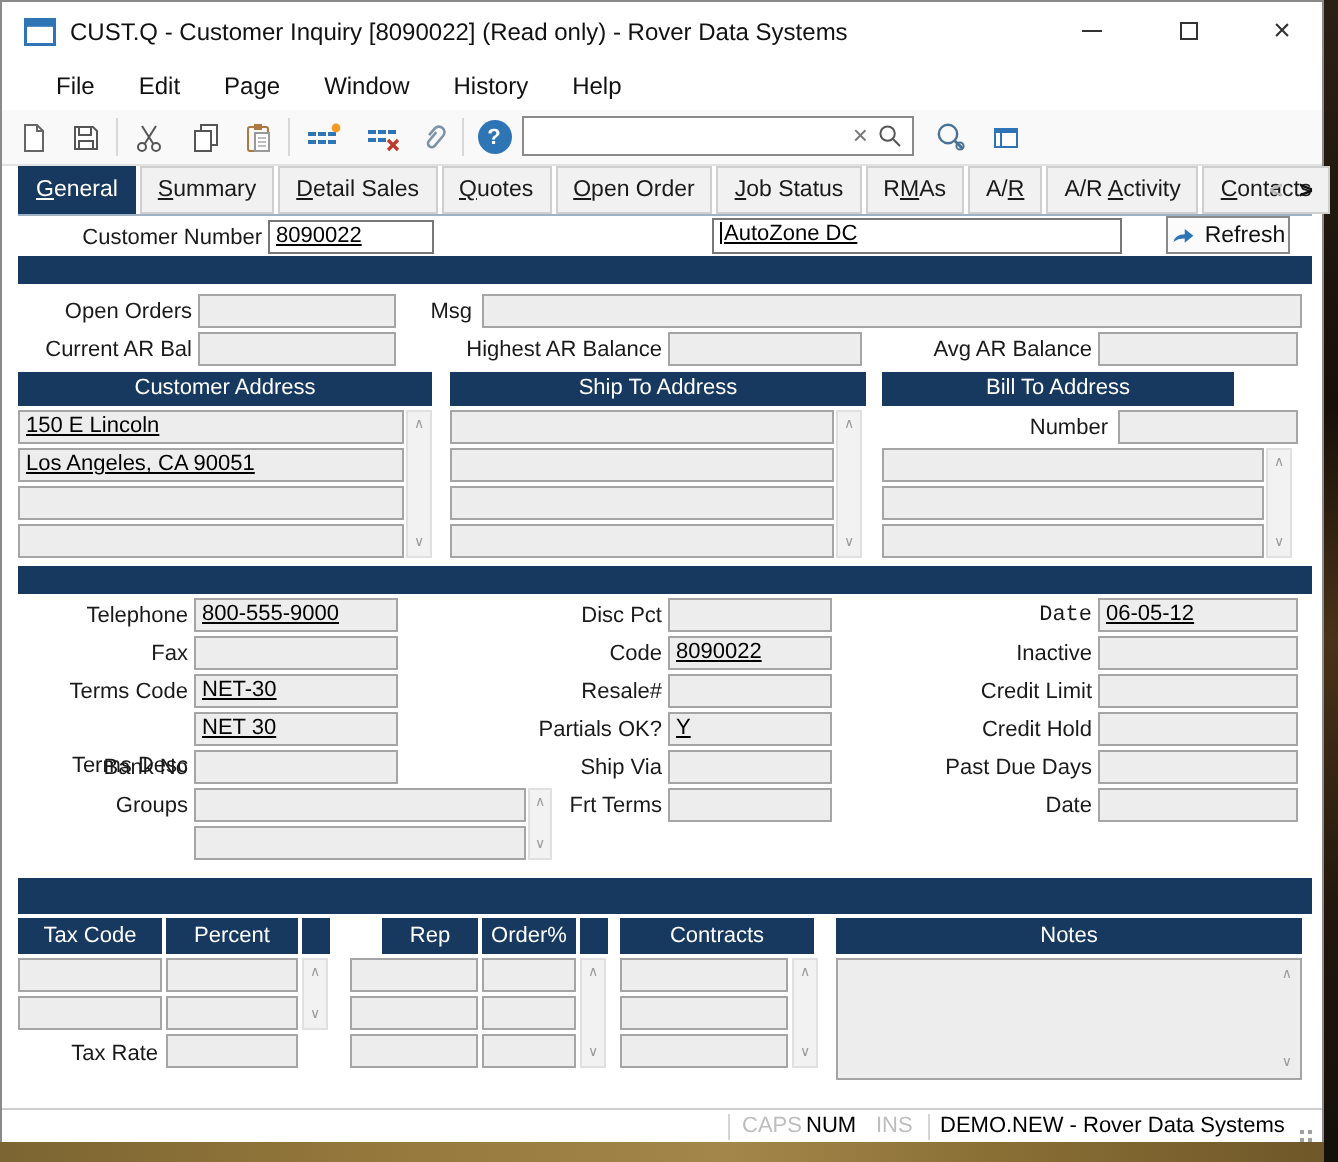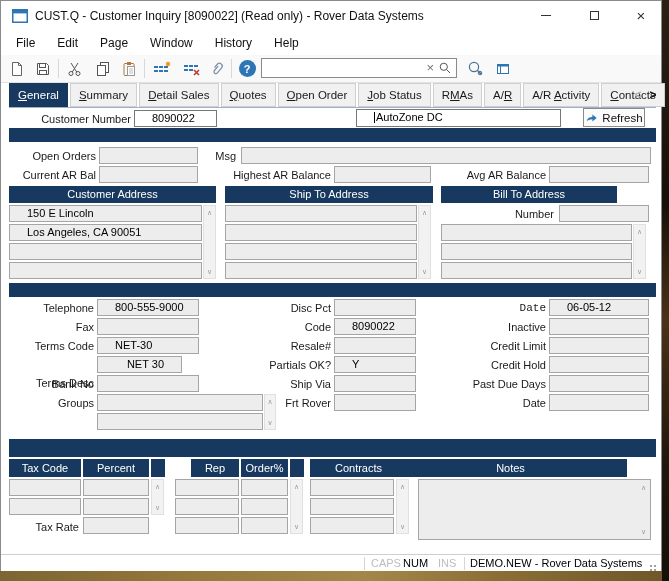--- a/index.html
+++ b/index.html
@@ -13,40 +13,40 @@
     border:1px solid #8a8a8a; }
   
   .titlebar { position:absolute; left:0; top:0; width:100%; height:30px; background:#fff; }
   .title-text { position:absolute; left:34px; top:0; line-height:30px; font-size:12px; color:#111; white-space:nowrap; }
   .app-icon { position:absolute; left:11px; top:8px; width:16px; height:14px; }
   .win-btn { position:absolute; top:0; width:44px; height:29px; display:flex; align-items:center; justify-content:center; color:#333; }
   .minline { width:10px; height:1px; background:#333; }
   .maxbox { width:9px; height:9px; border:1px solid #333; }
   .closex { font-size:15px; line-height:15px; color:#333; }
   
-  .menubar { position:absolute; left:0; top:30px; width:100%; height:24px; background:#fff; display:flex; align-items:center; padding-left:4px; }
+  .menubar { position:absolute; left:0; top:30px; width:100%; height:24px; background:#fff; display:flex; align-items:center; padding-left:16px; }
   .menu-item { padding:0 11px; font-size:12px; color:#111; line-height:24px; }
   
   .toolbar { position:absolute; left:0; top:54px; width:100%; height:28px; background:#f9f9f9; border-bottom:1px solid #e2e2e2; }
   .tbtn { position:absolute; top:2px; height:23px; width:24px; display:flex; align-items:center; justify-content:center; }
   .tsep { position:absolute; top:4px; width:1px; height:19px; background:#d8d8d8; }
   .help-circle { width:17px; height:17px; border-radius:50%; background:#2e75b6; color:#fff; font-size:11px; font-weight:bold; display:flex; align-items:center; justify-content:center; }
   .searchbox { position:absolute; left:260px; top:3px; width:196px; height:20px; background:#fff; border:1px solid #8a8a8a; }
   .search-input { position:absolute; left:2px; top:1px; width:160px; height:16px; border:none; outline:none; font-size:11px; font-family:"Liberation Sans",sans-serif; }
   .search-x { position:absolute; right:22px; top:1px; font-size:13px; color:#777; }
   .search-mag { position:absolute; right:4px; top:2px; }
   
   .tabstrip { position:absolute; left:0; top:82px; width:100%; height:25px; background:#fff; display:flex; padding-left:8px; }
   .tab { height:24px; line-height:22px; padding:0 8px; font-size:11.5px; background:#f1f1f1; border:1px solid #cfcfcf; margin-right:2px; color:#1a1a1a; white-space:nowrap;text-align:right; }
   .tab.selected { background:#17395f; color:#fff; border-color:#17395f; }
   .tabline { position:absolute; left:8px; top:106px; width:647px; height:1px; background:#9fb2c5; }
   .tab-scroll { position:absolute; top:84px; width:14px; height:20px; line-height:20px; text-align:center; font-size:12px; font-weight:bold; }
   
   .lbl { position:absolute; font-size:11px; color:#1a1a1a; text-align:right; line-height:15px; white-space:nowrap; }
-  .fld { position:absolute; background:#ededed; border:1px solid #a5a5a5; font-size:11px; line-height:14px; padding:0 17px; color:#000; white-space:nowrap; overflow:hidden; }
+  .fld { position:absolute; background:#ededed; border:1px solid #a5a5a5; font-size:11px; line-height:14px; padding:0 3px; color:#000; white-space:nowrap; overflow:hidden;text-decoration:underline; }
   .fld.white { background:#fff; border-color:#777; }
   .caret { display:inline-block; width:1px; height:11px; background:#000; vertical-align:-2px; margin-right:1px; }
   .sechdr { position:absolute; background:#17395f; color:#fff; font-size:11px; text-align:center; line-height:17px; }
   .bar { position:absolute; background:#17395f; left:8px; width:647px; }
   .sbv { position:absolute; background:#f2f2f2; border:1px solid #e0e0e0; }
   .chev { position:absolute; left:0; right:0; text-align:center; font-size:7px; color:#9b9b9b; line-height:9px; }
   .chev.up { top:2px; } .chev.dn { bottom:2px; }
   .btn-refresh { position:absolute; left:582px; top:107px; width:62px; height:19px; border:1px solid #8a8a8a; background:#fbfbfb; font-size:11.5px; color:#111; display:flex; align-items:center; justify-content:center; gap:4px; }
   .notesbox { position:absolute; background:#ededed; border:1px solid #a5a5a5; }
   
@@ -260,42 +260,42 @@
 
   <div class="bar" style="top:282px;height:14px;"></div>
 
   <span class="lbl" style="left:0;width:93px;top:300px;">Telephone</span>
   <div class="fld" style="left:96px;top:298px;width:102px;height:17px;">800-555-9000</div>
   <span class="lbl" style="left:0;width:93px;top:319px;">Fax</span>
   <div class="fld" style="left:96px;top:317px;width:102px;height:17px;"></div>
   <span class="lbl" style="left:0;width:93px;top:338px;">Terms Code</span>
   <div class="fld" style="left:96px;top:336px;width:102px;height:17px;">NET-30</div>
   <span class="lbl" style="left:0;width:93px;top:375px;">Terms Desc</span>
-  <div class="fld" style="left:96px;top:355px;width:85px;height:17px;text-align:right;">NET 30</div>
+  <div class="fld" style="left:96px;top:355px;width:102px;height:17px;">NET 30</div>
   <span class="lbl" style="left:0;width:93px;top:376px;">Bank No</span>
   <div class="fld" style="left:96px;top:374px;width:102px;height:17px;"></div>
   <span class="lbl" style="left:0;width:93px;top:395px;">Groups</span>
   <div class="fld" style="left:96px;top:393px;width:166px;height:17px;"></div>
   <div class="fld" style="left:96px;top:412px;width:166px;height:17px;"></div>
   <div class="sbv" style="left:263px;top:393px;width:12px;height:36px;">
       <span class="chev up">∧</span>
       <span class="chev dn">∨</span>
     </div>
 
   <span class="lbl" style="left:230px;width:100px;top:300px;">Disc Pct</span>
   <div class="fld" style="left:333px;top:298px;width:82px;height:17px;"></div>
   <span class="lbl" style="left:230px;width:100px;top:319px;">Code</span>
   <div class="fld" style="left:333px;top:317px;width:82px;height:17px;">8090022</div>
   <span class="lbl" style="left:230px;width:100px;top:338px;">Resale#</span>
   <div class="fld" style="left:333px;top:336px;width:82px;height:17px;"></div>
   <span class="lbl" style="left:230px;width:100px;top:357px;">Partials OK?</span>
   <div class="fld" style="left:333px;top:355px;width:82px;height:17px;">Y</div>
   <span class="lbl" style="left:230px;width:100px;top:376px;">Ship Via</span>
   <div class="fld" style="left:333px;top:374px;width:82px;height:17px;"></div>
-  <span class="lbl" style="left:230px;width:100px;top:395px;">Frt Rover</span>
+  <span class="lbl" style="left:230px;width:100px;top:395px;">Frt Terms</span>
   <div class="fld" style="left:333px;top:393px;width:82px;height:17px;"></div>
 
   <span class="lbl" style="left:430px;width:115px;top:300px;font-family:Liberation Mono, monospace;">Date</span>
   <div class="fld" style="left:548px;top:298px;width:100px;height:17px;">06-05-12</div>
   <span class="lbl" style="left:430px;width:115px;top:319px;">Inactive</span>
   <div class="fld" style="left:548px;top:317px;width:100px;height:17px;"></div>
   <span class="lbl" style="left:430px;width:115px;top:338px;">Credit Limit</span>
   <div class="fld" style="left:548px;top:336px;width:100px;height:17px;"></div>
   <span class="lbl" style="left:430px;width:115px;top:357px;">Credit Hold</span>
   <div class="fld" style="left:548px;top:355px;width:100px;height:17px;"></div>
@@ -306,21 +306,21 @@
 
   <div class="bar" style="top:438px;height:18px;"></div>
 
   <div class="sechdr" style="left:8px;top:458px;width:72px;height:18px;line-height:18px;">Tax Code</div>
   <div class="sechdr" style="left:82px;top:458px;width:66px;height:18px;line-height:18px;">Percent</div>
   <div class="sechdr" style="left:150px;top:458px;width:14px;height:18px;"></div>
   <div class="sechdr" style="left:190px;top:458px;width:48px;height:18px;line-height:18px;">Rep</div>
   <div class="sechdr" style="left:240px;top:458px;width:47px;height:18px;line-height:18px;">Order%</div>
   <div class="sechdr" style="left:289px;top:458px;width:14px;height:18px;"></div>
   <div class="sechdr" style="left:309px;top:458px;width:97px;height:18px;line-height:18px;">Contracts</div>
-  <div class="sechdr" style="left:393px;top:458px;width:233px;height:18px;line-height:18px;">Notes</div>
+  <div class="sechdr" style="left:417px;top:458px;width:233px;height:18px;line-height:18px;">Notes</div>
 
   <div class="fld" style="left:8px;top:478px;width:72px;height:17px;"></div>
   <div class="fld" style="left:82px;top:478px;width:66px;height:17px;"></div>
   <div class="fld" style="left:8px;top:497px;width:72px;height:17px;"></div>
   <div class="fld" style="left:82px;top:497px;width:66px;height:17px;"></div>
   <div class="sbv" style="left:150px;top:478px;width:13px;height:36px;">
       <span class="chev up">∧</span>
       <span class="chev dn">∨</span>
     </div>
   <span class="lbl" style="left:0;width:78px;top:519px;">Tax Rate</span>

